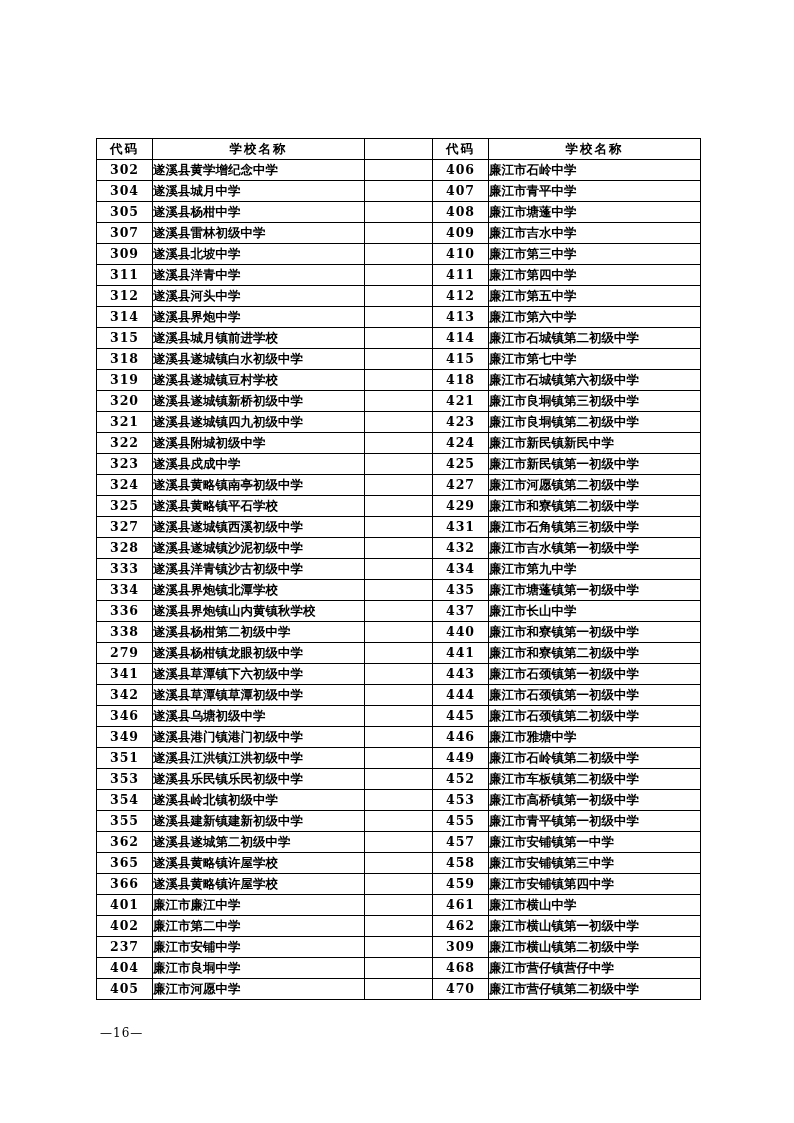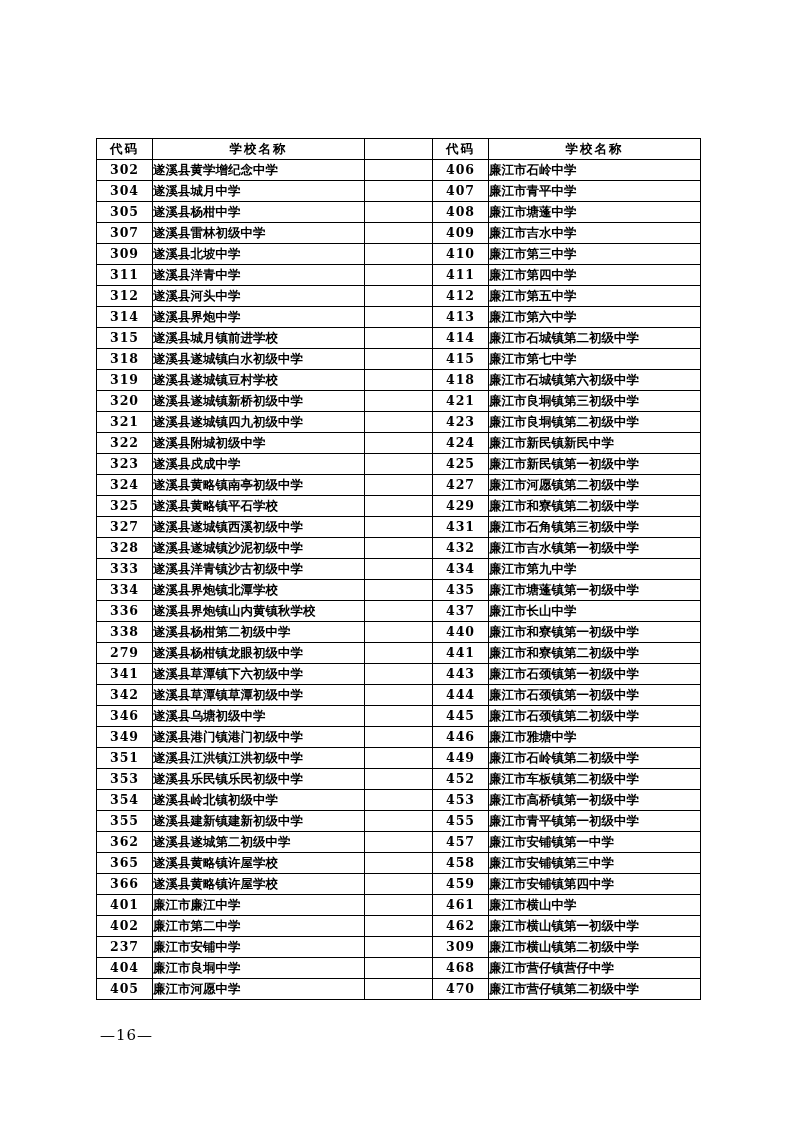--- a/index.html
+++ b/index.html
@@ -69,21 +69,21 @@
     border-left: none;
     border-right: none;
   }
   .gap-head {
     border: none;
   }
   .page-number {
     position: absolute;
     left: 100px;
     top: 1026px;
-    font-size: 15px;
+    font-size: 12px;
     font-family: "DejaVu Serif", "Liberation Serif", serif;
     letter-spacing: 1px;
   }
 </style>
 </head>
 <body>
 
 <div class="page">
 
   <div class="table-wrap">

